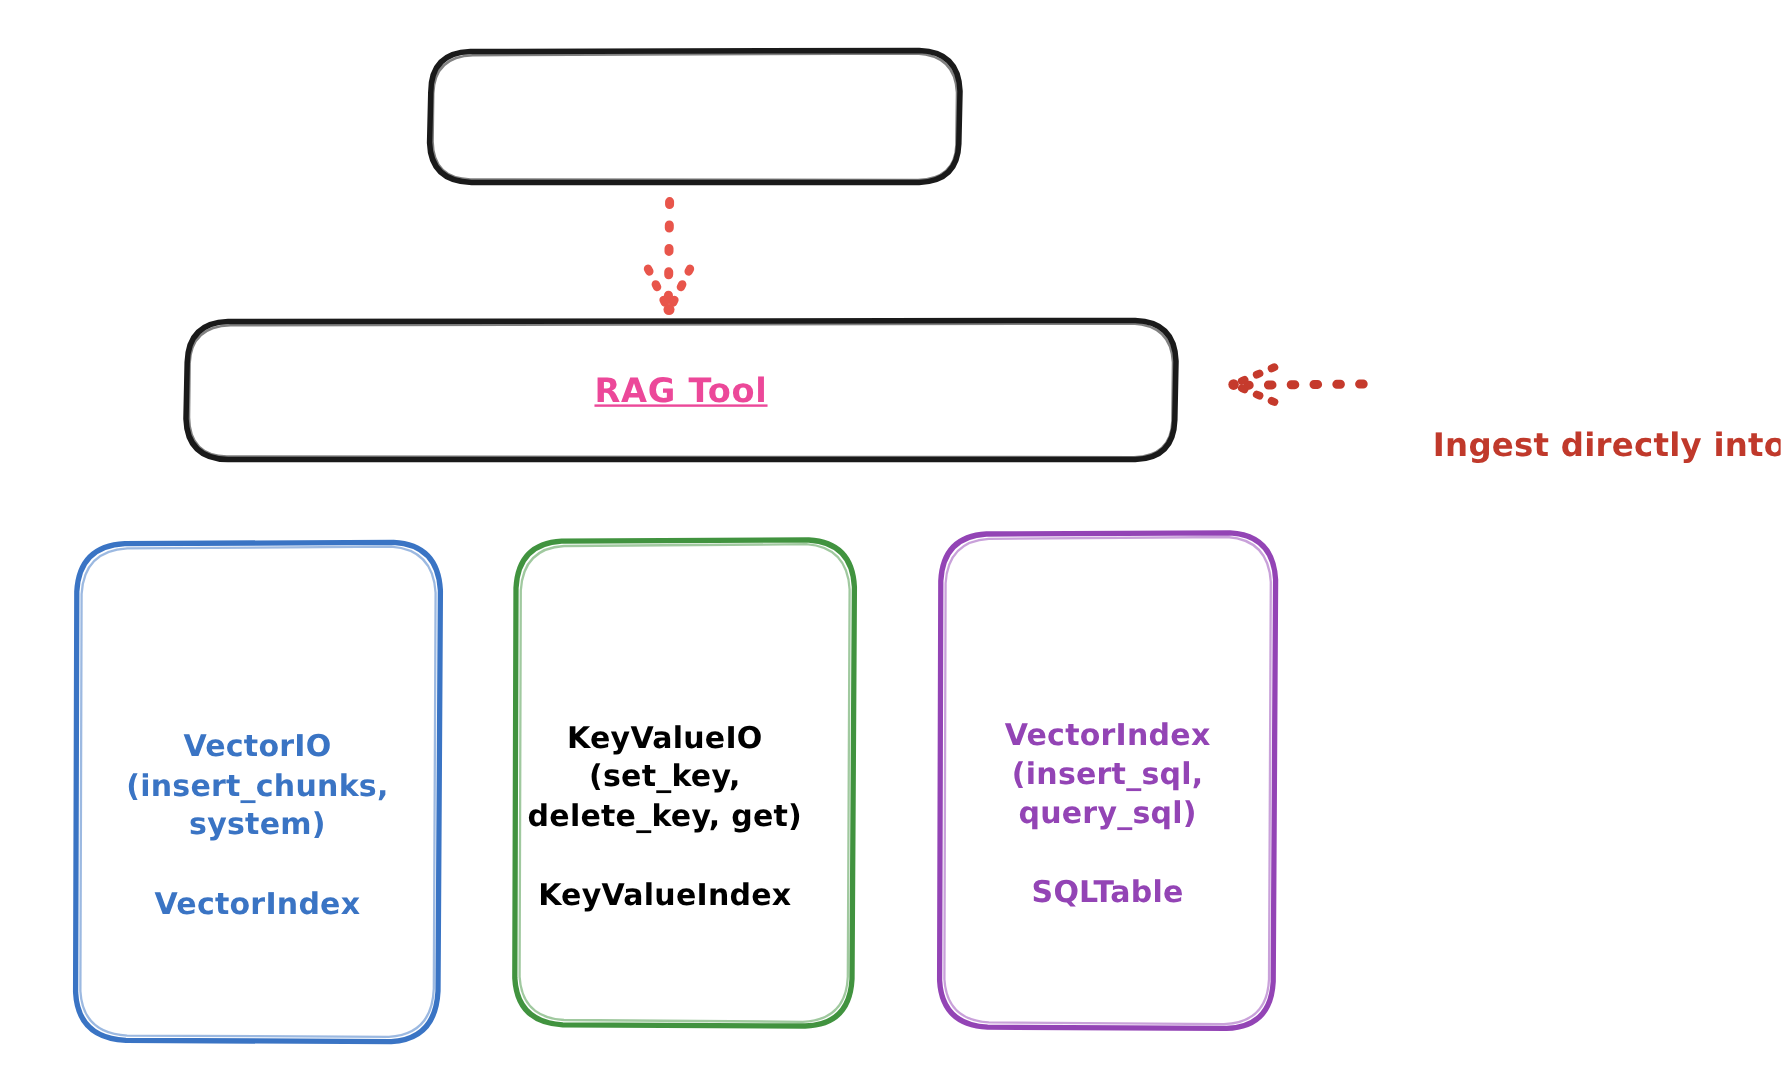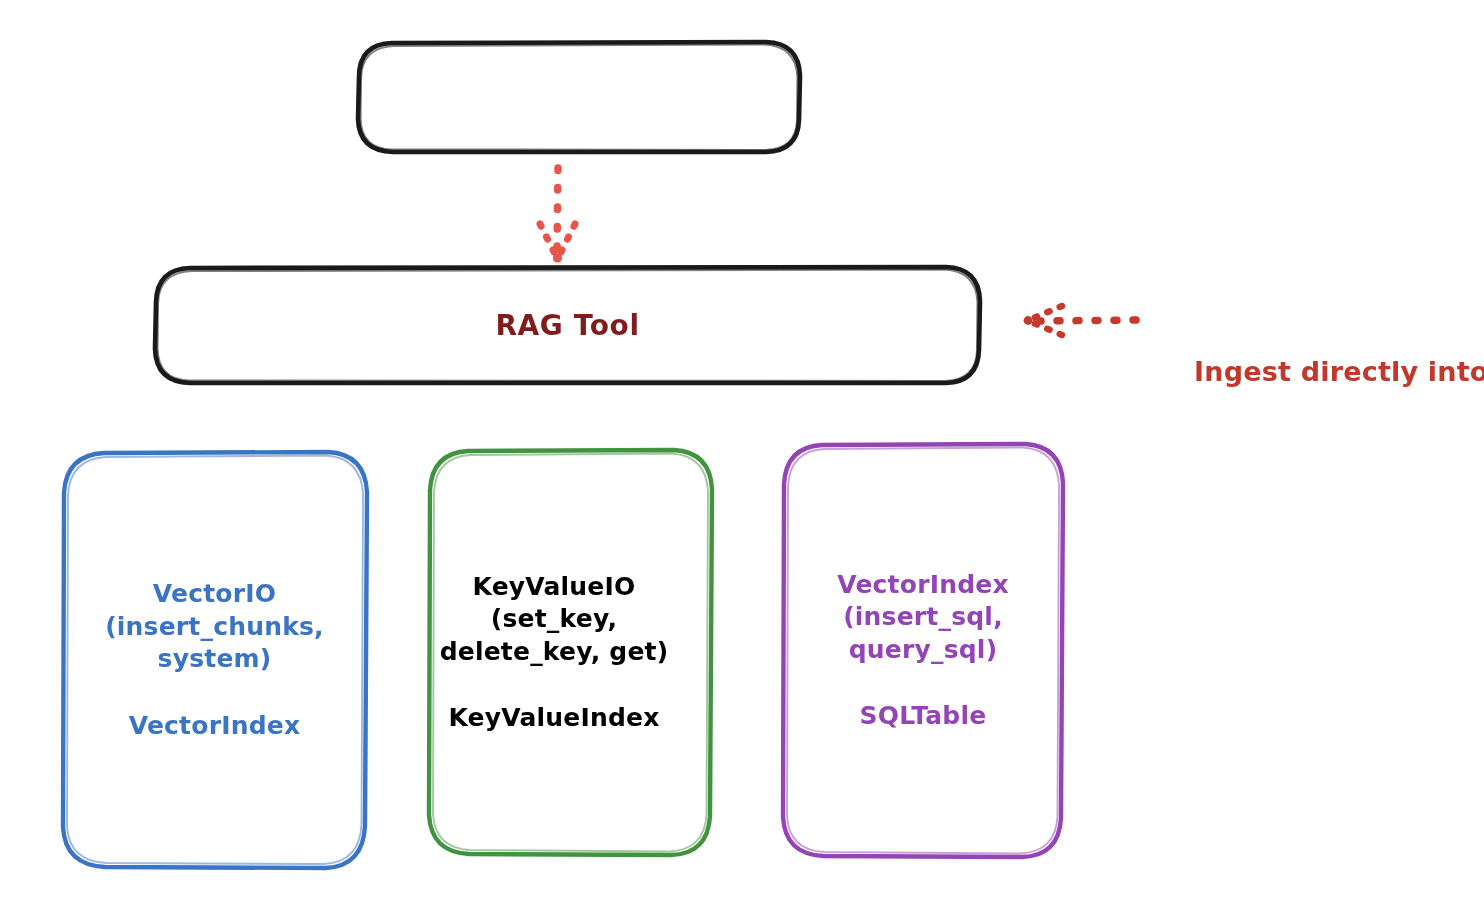--- a/index.html
+++ b/index.html
@@ -58,32 +58,34 @@
   }
 
   
   #ragtool-box {
     left: 155px; top: 267px; width: 825px; height: 116px;
   }
   #ragtool-box .txt {
     font-size: 28px;
     font-weight: 600;
     letter-spacing: 0.6px;
-    color: #7f1d1d;
+    color: #ec4899;
+    text-decoration: underline;
   }
 
   
   .store-label {
     position: absolute;
     display: flex;
     flex-direction: column;
     align-items: center;
     justify-content: center;
     text-align: center;
     box-sizing: border-box;
+    margin-top: 28px;
   }
   .store-label .line {
     white-space: pre;
     line-height: 1.30;
     font-size: 25px;
     font-weight: 600;
     letter-spacing: 0.2px;
   }
   .store-label .gap {
     height: 34px;

